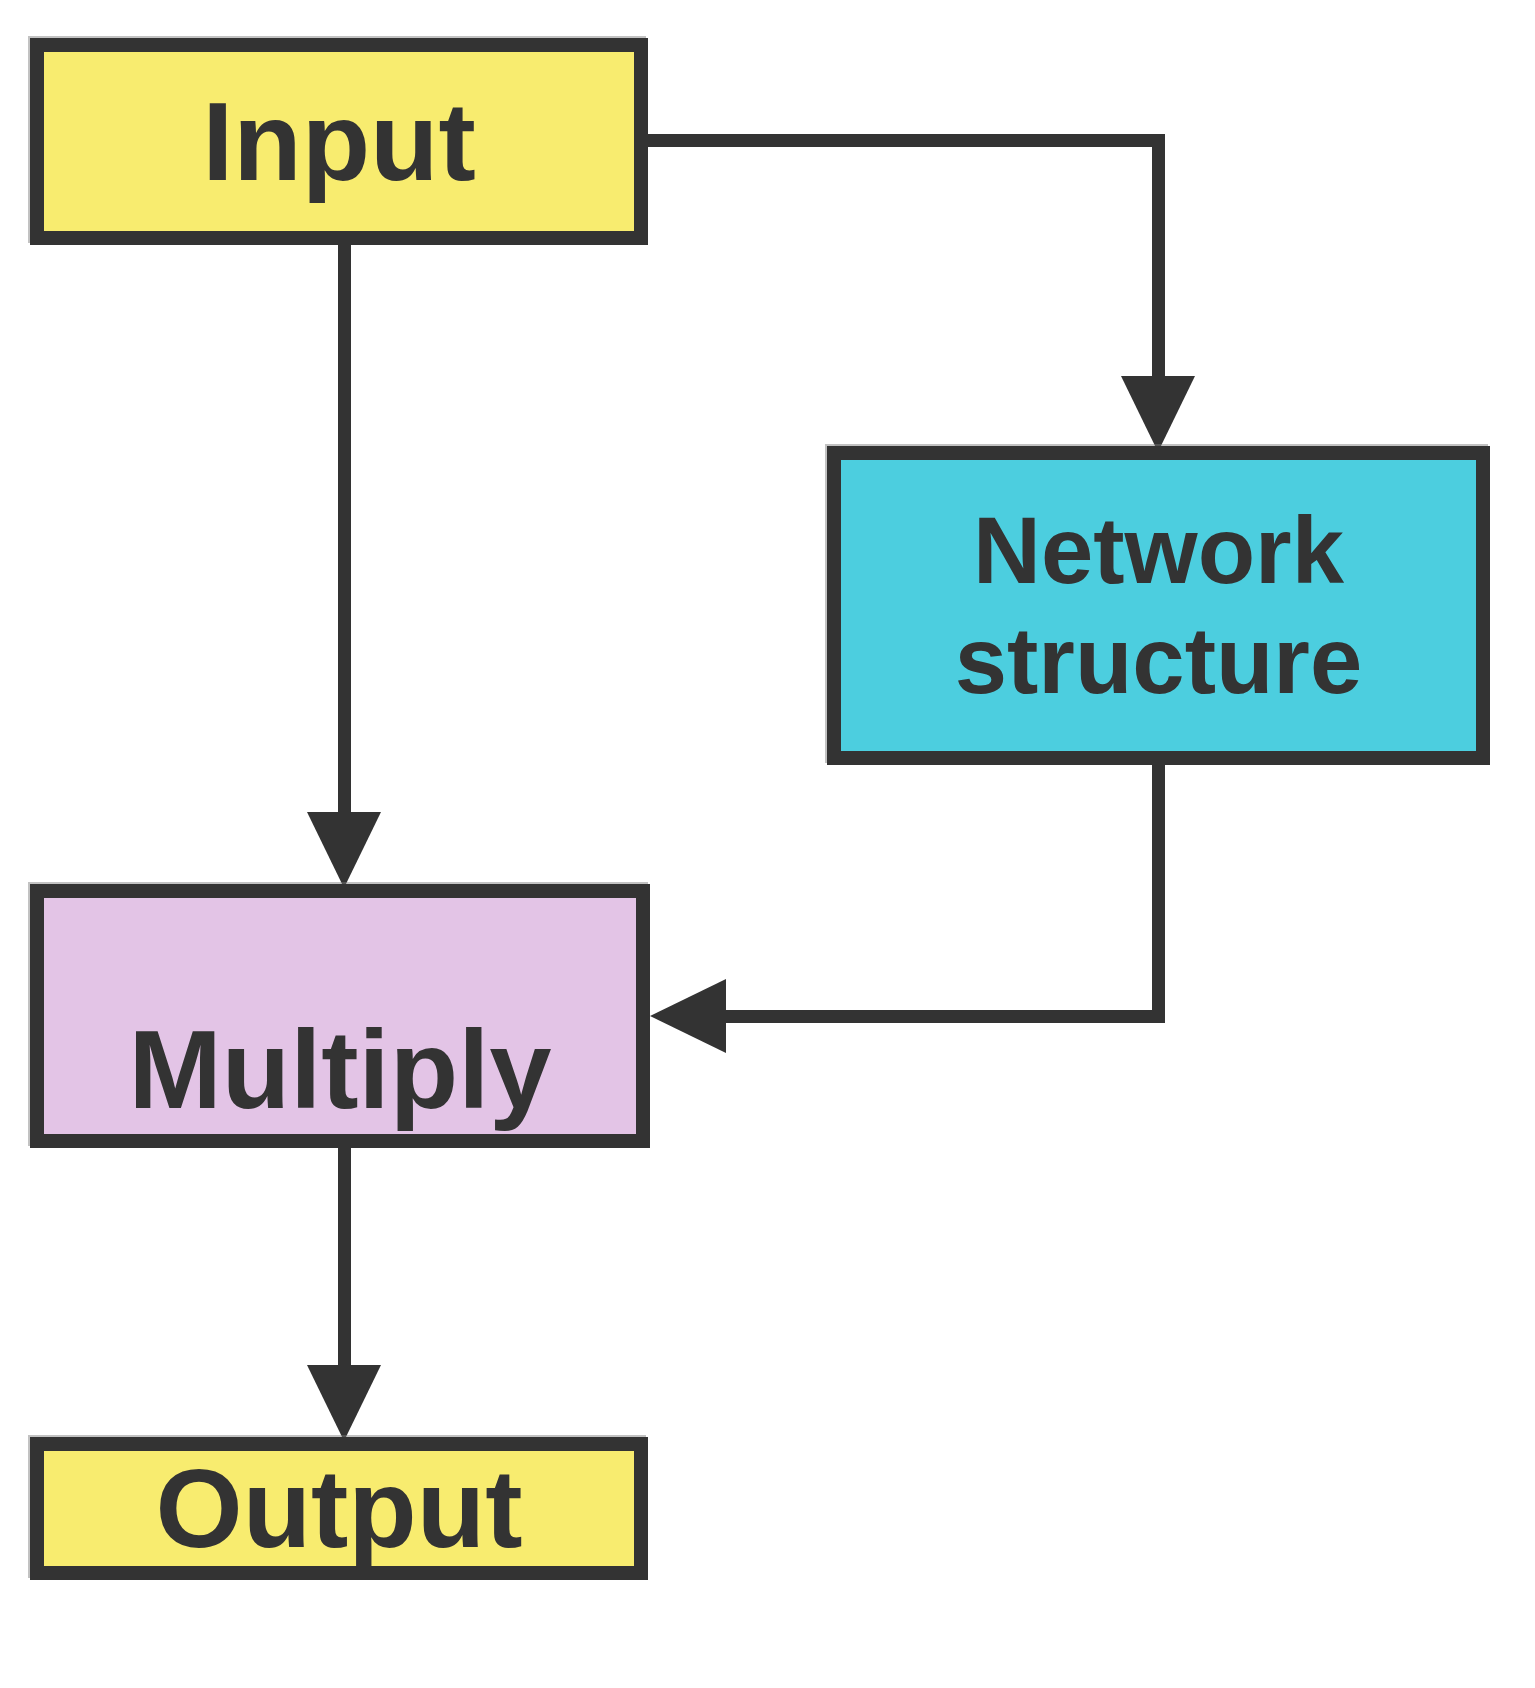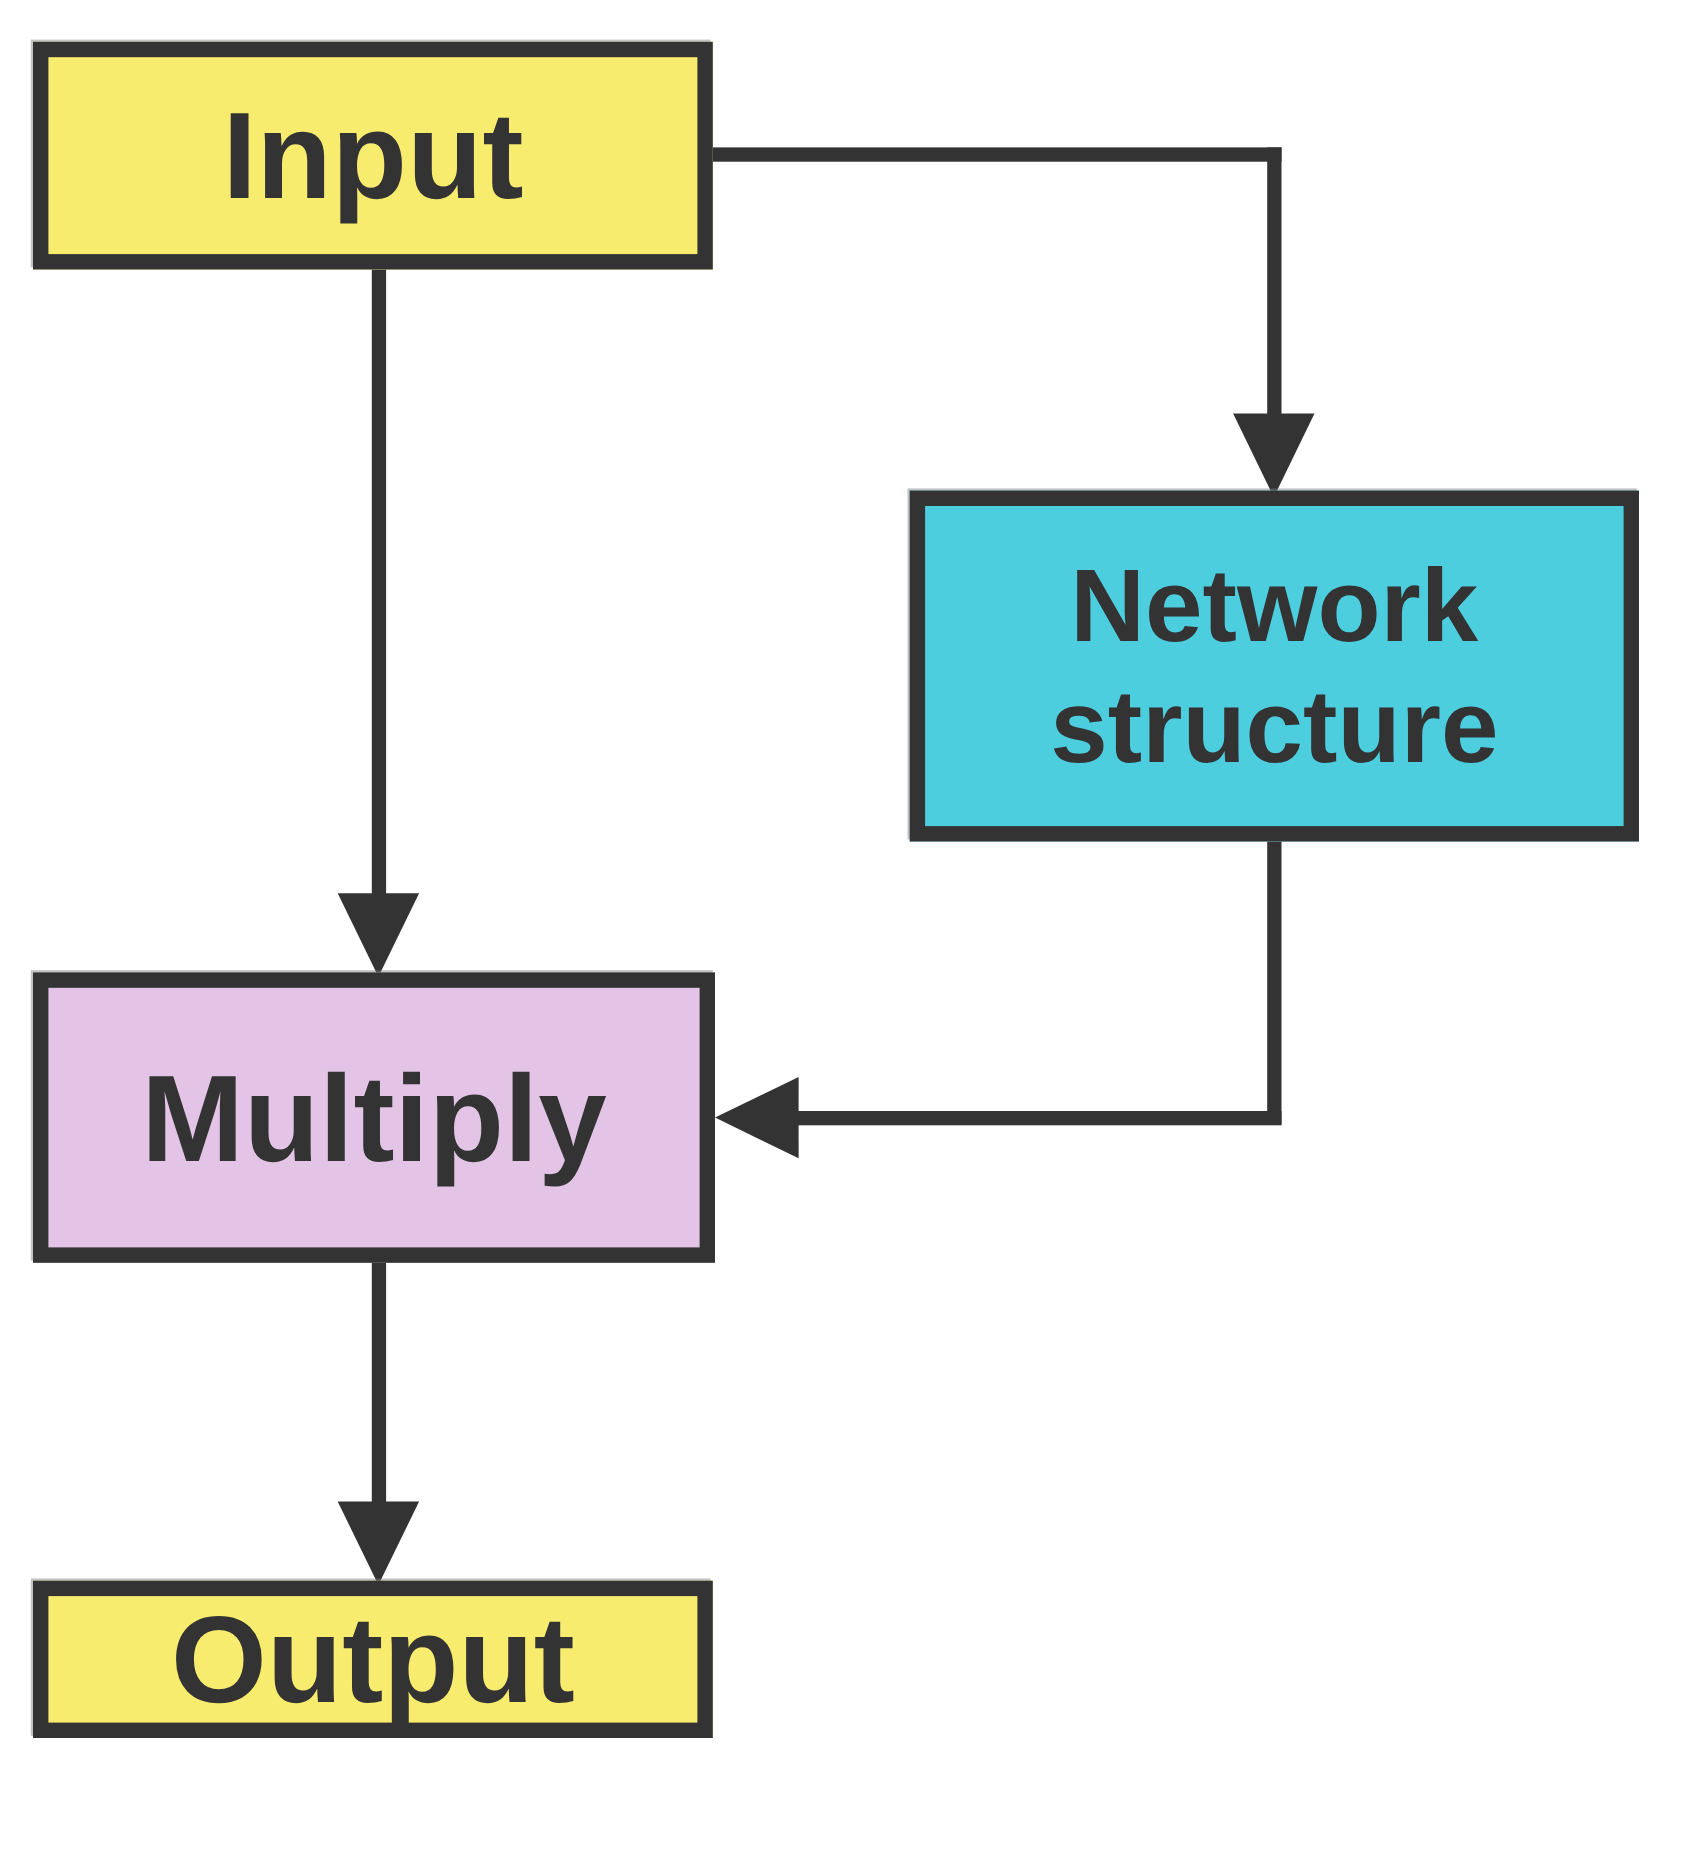--- a/index.html
+++ b/index.html
@@ -88,21 +88,21 @@
   <div class="arrow arrow-down" id="a4"></div>
 
   <div class="node" id="node-network" style="background-color: rgb(76, 206, 223);">
     <span class="label">Network structure</span>
   </div>
 
   <div class="node" id="node-input" style="background-color: rgb(248, 236, 111);">
     <span class="label">Input</span>
   </div>
 
-  <div class="node" id="node-multiply" style="background-color: rgb(227, 196, 230);">
+  <div class="node" id="node-multiply" style="background-color: rgb(227, 196, 230); align-items: flex-end;">
     <span class="label">Multiply</span>
   </div>
 
   <div class="node" id="node-output" style="background-color: rgb(248, 236, 111);">
     <span class="label">Output</span>
   </div>
 
 </div>
 
 </body></html>

